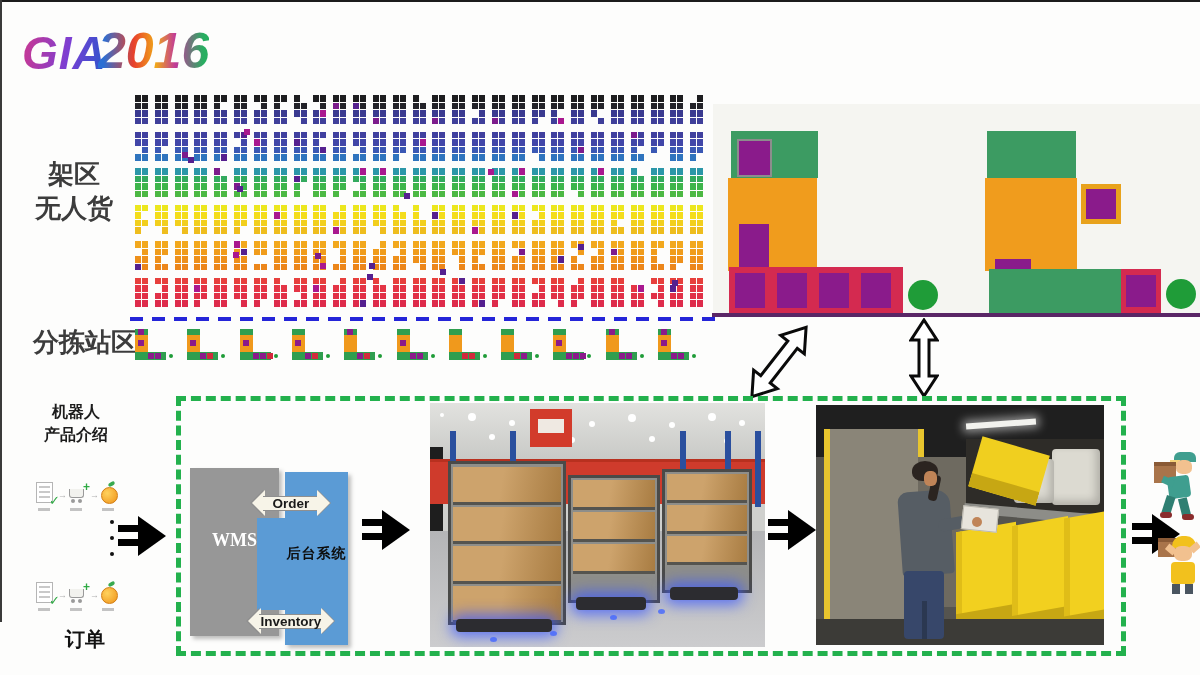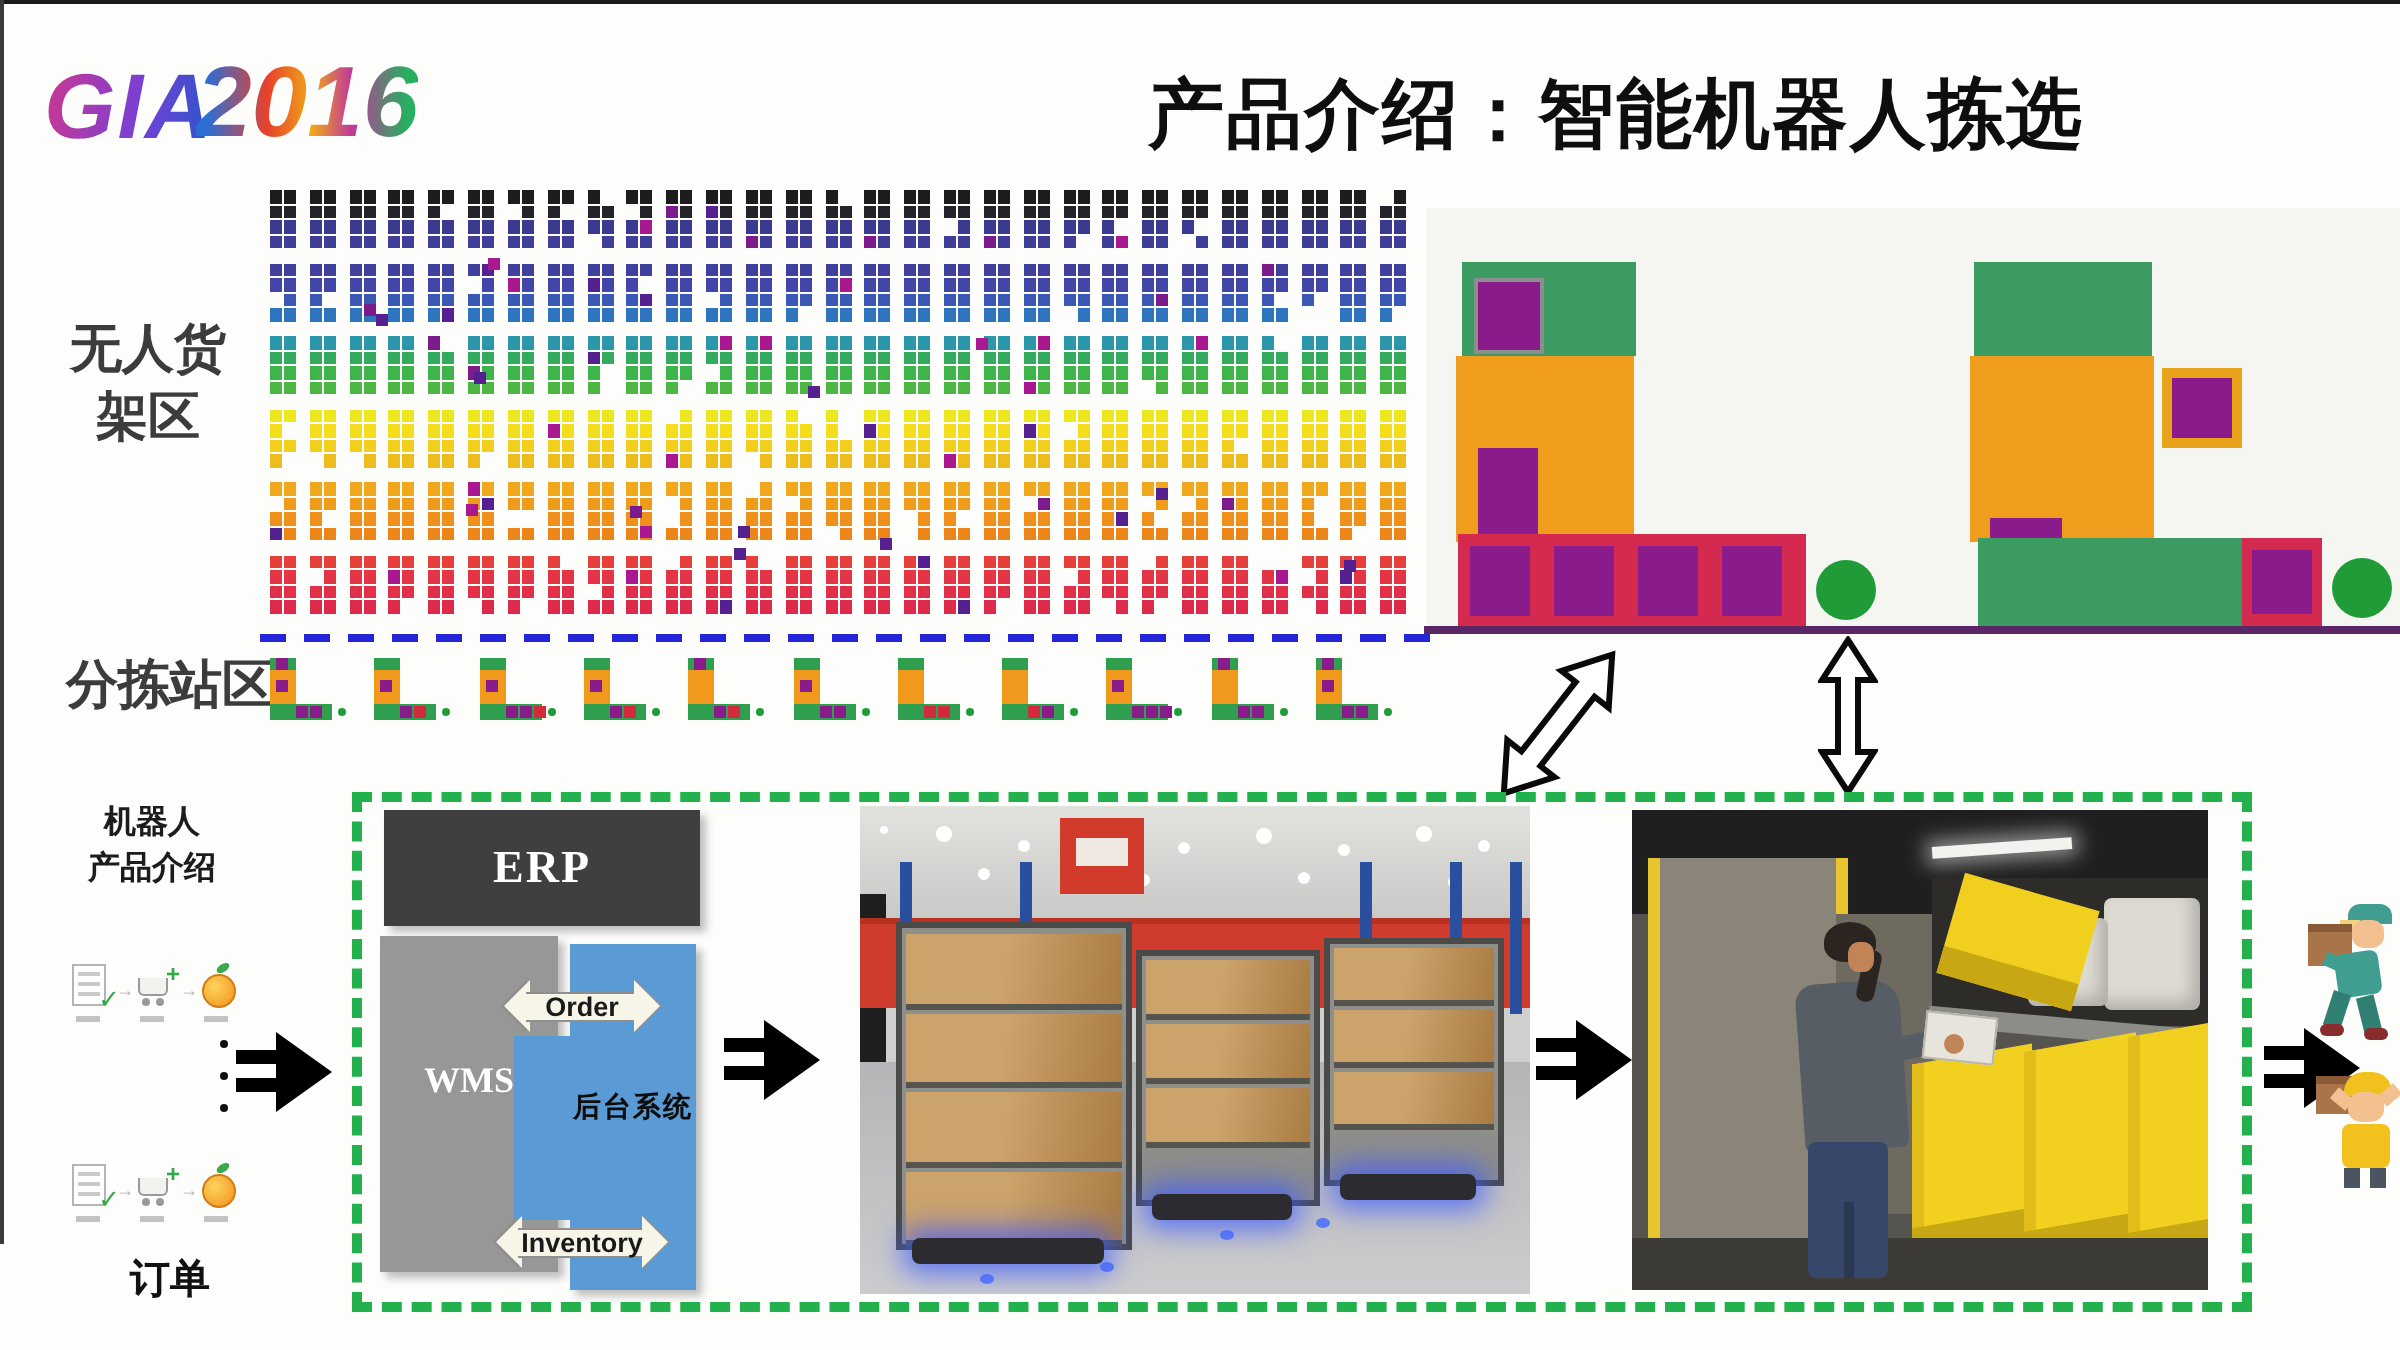--- a/index.html
+++ b/index.html
@@ -160,25 +160,24 @@
 </head>
 <body>
 
 <div id="stage">
 
   <div class="abs" id="top-edge"></div>
   <div class="abs" id="left-edge"></div>
 
   <div class="abs" id="logo-gia">GIA</div>
   <div class="abs" id="logo-year">2016</div>
-  <div class="abs zone-txt" id="slide-title">产品介绍：智能机器人拣选</div>
 
   <div class="abs zone-label" id="shelf-area-label">
+    <div>架区</div>
     <div>无人货</div>
-    <div>架区</div>
   </div>
   <div class="abs zone-label zone-txt" id="sorting-area-label">分拣站区</div>
 
   <div class="abs" id="shelf-grid">
       <div class="shelf-unit" style="left: 0px; top: 0px;">
         <div class="cell" style="background: rgb(29, 29, 31);"></div>
         <div class="cell" style="background: rgb(29, 29, 31);"></div>
         <div class="cell" style="background: rgb(35, 35, 41);"></div>
         <div class="cell" style="background: rgb(35, 35, 41);"></div>
         <div class="cell" style="background: rgb(58, 58, 144);"></div>
@@ -2150,21 +2149,20 @@
       <span class="bar b2"></span>
       <span class="head"></span>
     </div>
   <div class="flow-arrow" style="left:1132px;top:514px;">
     <span class="bar b1"></span>
       <span class="bar b2"></span>
       <span class="head"></span>
     </div>
 
   <div class="abs" id="erp-diagram">
-    <div class="dg" id="erp-box">ERP</div>
     <div class="dg" id="wms-box"></div>
     <div id="wms-text">WMS</div>
     <div class="dg" id="backend-box"></div>
     <div class="dg" id="backend-bump"></div>
     <div id="backend-text">后台系统</div>
     <div class="harrow" style="left:64px;top:90px;width:78px;">
       <span class="tri tl"></span>
         <span class="shaft"></span>
         <span class="tri tr"></span>
       <span class="hlabel">Order</span>

